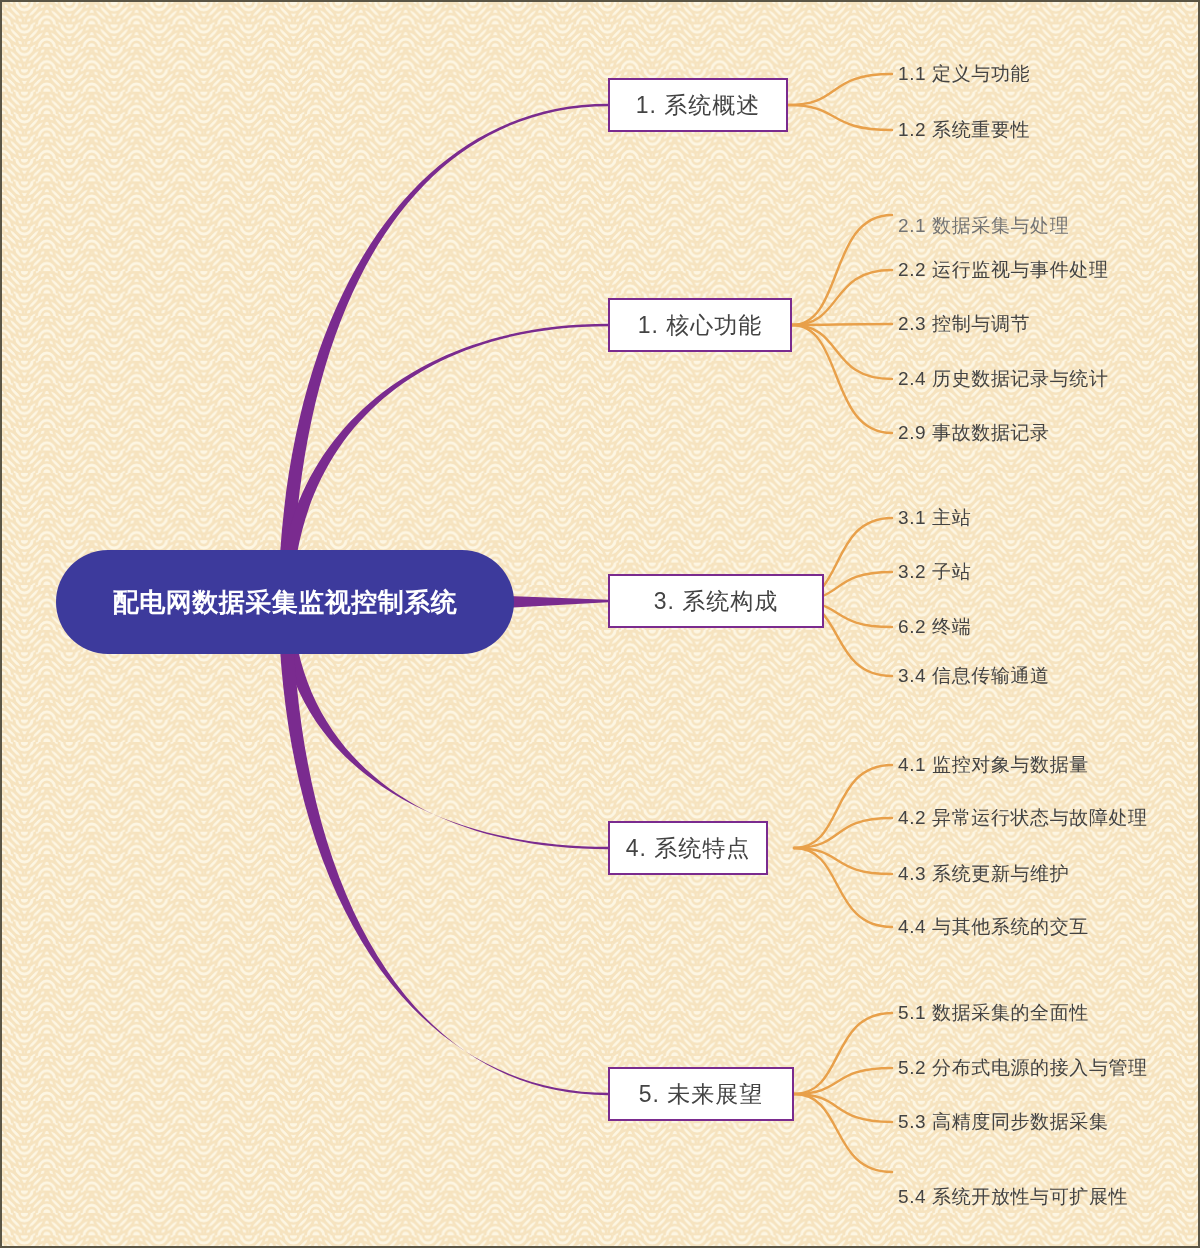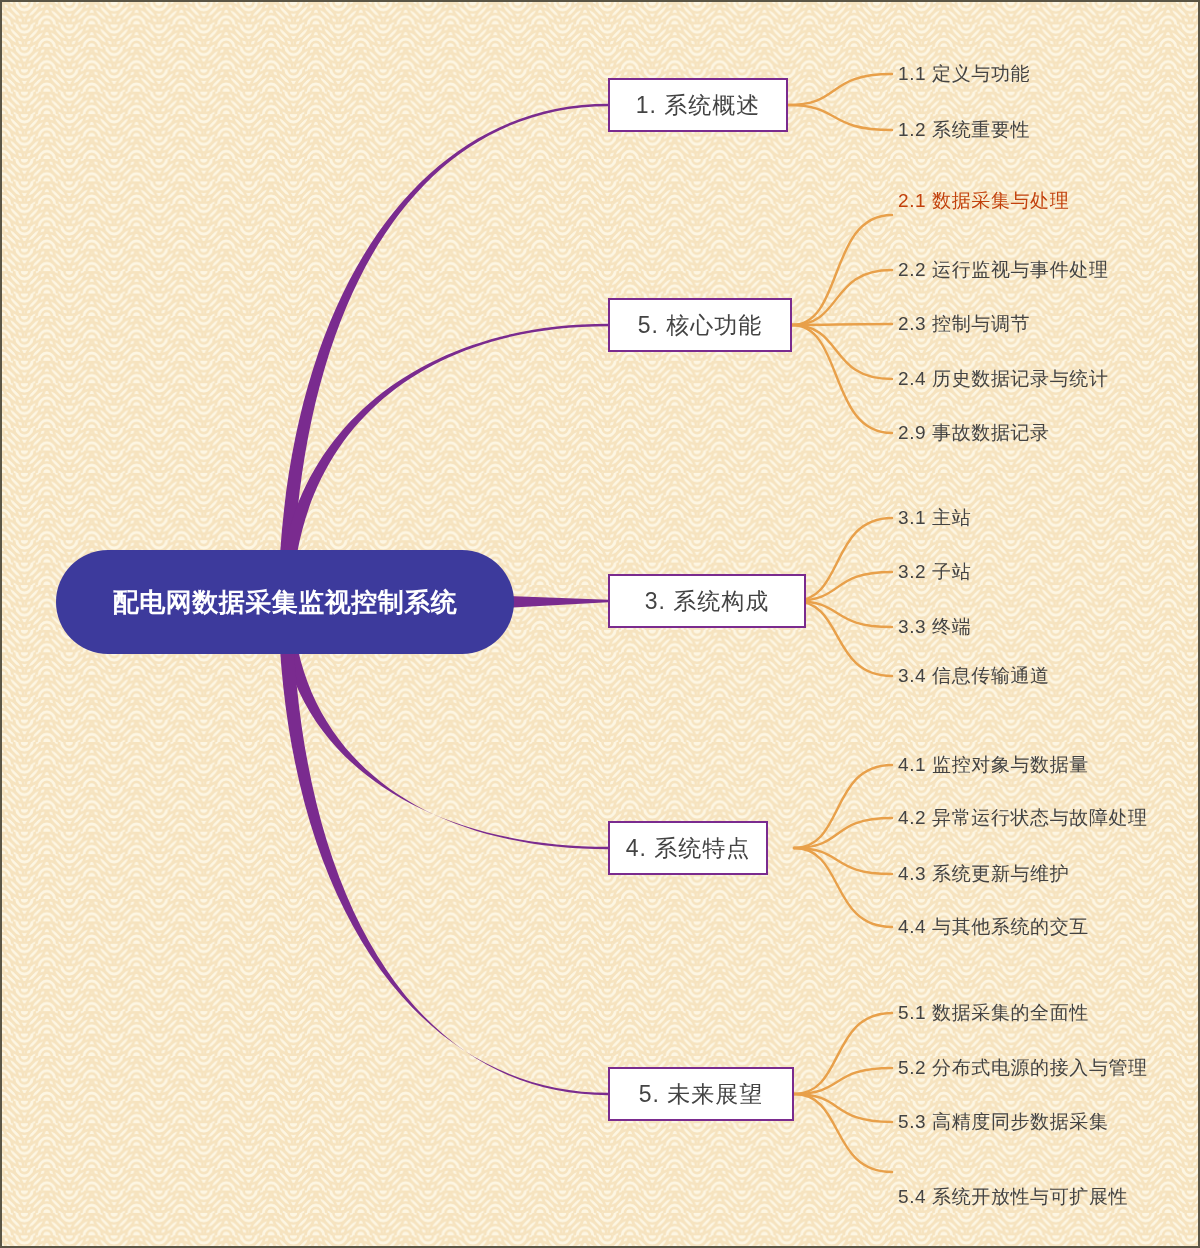--- a/index.html
+++ b/index.html
@@ -164,33 +164,33 @@
     </div>
   </div>
 
   <div id="nodes-layer">
       <div class="branch-box" style="left: 606px; top: 76px; width: 180px; height: 54px; border-color: rgb(122, 43, 143); background: rgb(255, 255, 255); color: rgb(67, 67, 67);">
         <span>1. 系统概述</span>
       </div>
       <div class="leaf-label" style="left: 896px; top: 72px; color: rgb(67, 67, 67);"><span>1.1 定义与功能</span></div>
       <div class="leaf-label" style="left: 896px; top: 128px; color: rgb(67, 67, 67);"><span>1.2 系统重要性</span></div>
       <div class="branch-box" style="left: 606px; top: 296px; width: 184px; height: 54px; border-color: rgb(122, 43, 143); background: rgb(255, 255, 255); color: rgb(67, 67, 67);">
-        <span>5. 核心功能</span>
-      </div>
-      <div class="leaf-label" style="left: 896px; top: 199px; color: #c2410c;"><span>2.1 数据采集与处理</span></div>
+        <span>1. 核心功能</span>
+      </div>
+      <div class="leaf-label" style="left: 896px; top: 224px; color: #737373;"><span>2.1 数据采集与处理</span></div>
       <div class="leaf-label" style="left: 896px; top: 268px; color: rgb(67, 67, 67);"><span>2.2 运行监视与事件处理</span></div>
       <div class="leaf-label" style="left: 896px; top: 322px; color: rgb(67, 67, 67);"><span>2.3 控制与调节</span></div>
       <div class="leaf-label" style="left: 896px; top: 377px; color: rgb(67, 67, 67);"><span>2.4 历史数据记录与统计</span></div>
       <div class="leaf-label" style="left: 896px; top: 431px; color: rgb(67, 67, 67);"><span>2.9 事故数据记录</span></div>
-      <div class="branch-box" style="left: 606px; top: 572px; width: 198px; height: 54px; border-color: rgb(122, 43, 143); background: rgb(255, 255, 255); color: rgb(67, 67, 67);">
+      <div class="branch-box" style="left: 606px; top: 572px; width: 216px; height: 54px; border-color: rgb(122, 43, 143); background: rgb(255, 255, 255); color: rgb(67, 67, 67);">
         <span>3. 系统构成</span>
       </div>
       <div class="leaf-label" style="left: 896px; top: 516px; color: rgb(67, 67, 67);"><span>3.1 主站</span></div>
       <div class="leaf-label" style="left: 896px; top: 570px; color: rgb(67, 67, 67);"><span>3.2 子站</span></div>
-      <div class="leaf-label" style="left: 896px; top: 625px; color: rgb(67, 67, 67);"><span>3.3 终端</span></div>
+      <div class="leaf-label" style="left: 896px; top: 625px; color: rgb(67, 67, 67);"><span>6.2 终端</span></div>
       <div class="leaf-label" style="left: 896px; top: 674px; color: rgb(67, 67, 67);"><span>3.4 信息传输通道</span></div>
       <div class="branch-box" style="left: 606px; top: 819px; width: 160px; height: 54px; border-color: rgb(122, 43, 143); background: rgb(255, 255, 255); color: rgb(67, 67, 67);">
         <span>4. 系统特点</span>
       </div>
       <div class="leaf-label" style="left: 896px; top: 763px; color: rgb(67, 67, 67);"><span>4.1 监控对象与数据量</span></div>
       <div class="leaf-label" style="left: 896px; top: 816px; color: rgb(67, 67, 67);"><span>4.2 异常运行状态与故障处理</span></div>
       <div class="leaf-label" style="left: 896px; top: 872px; color: rgb(67, 67, 67);"><span>4.3 系统更新与维护</span></div>
       <div class="leaf-label" style="left: 896px; top: 925px; color: rgb(67, 67, 67);"><span>4.4 与其他系统的交互</span></div>
       <div class="branch-box" style="left: 606px; top: 1065px; width: 186px; height: 54px; border-color: rgb(122, 43, 143); background: rgb(255, 255, 255); color: rgb(67, 67, 67);">
         <span>5. 未来展望</span>

